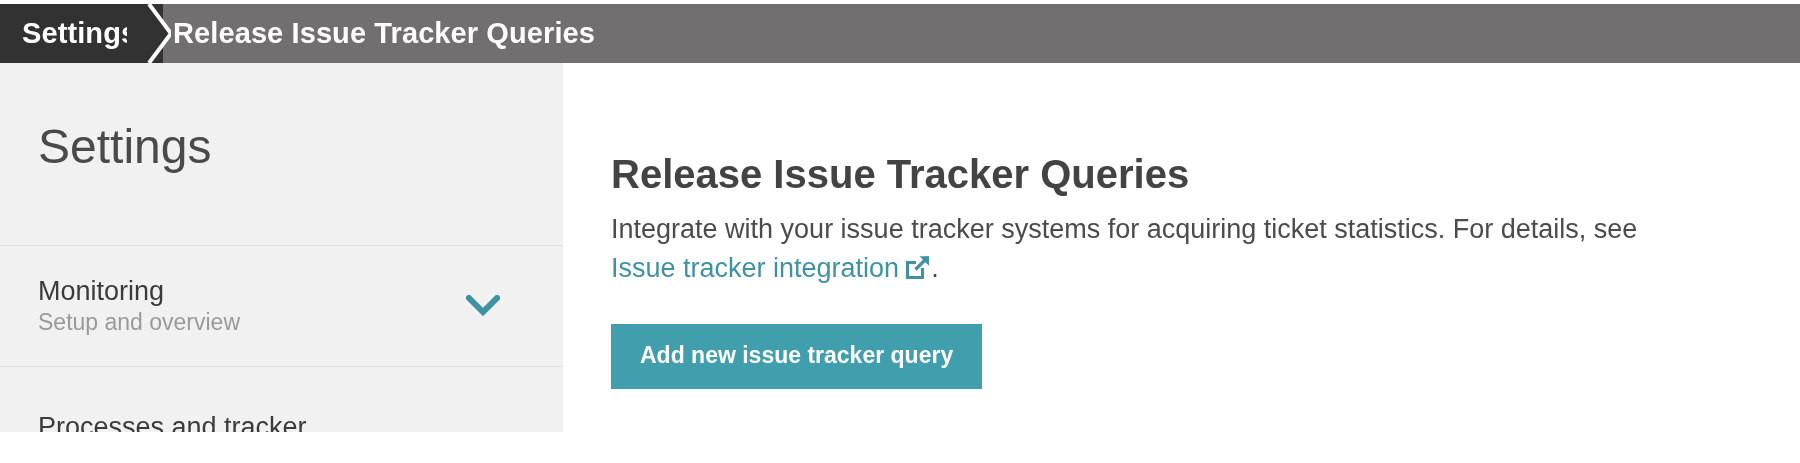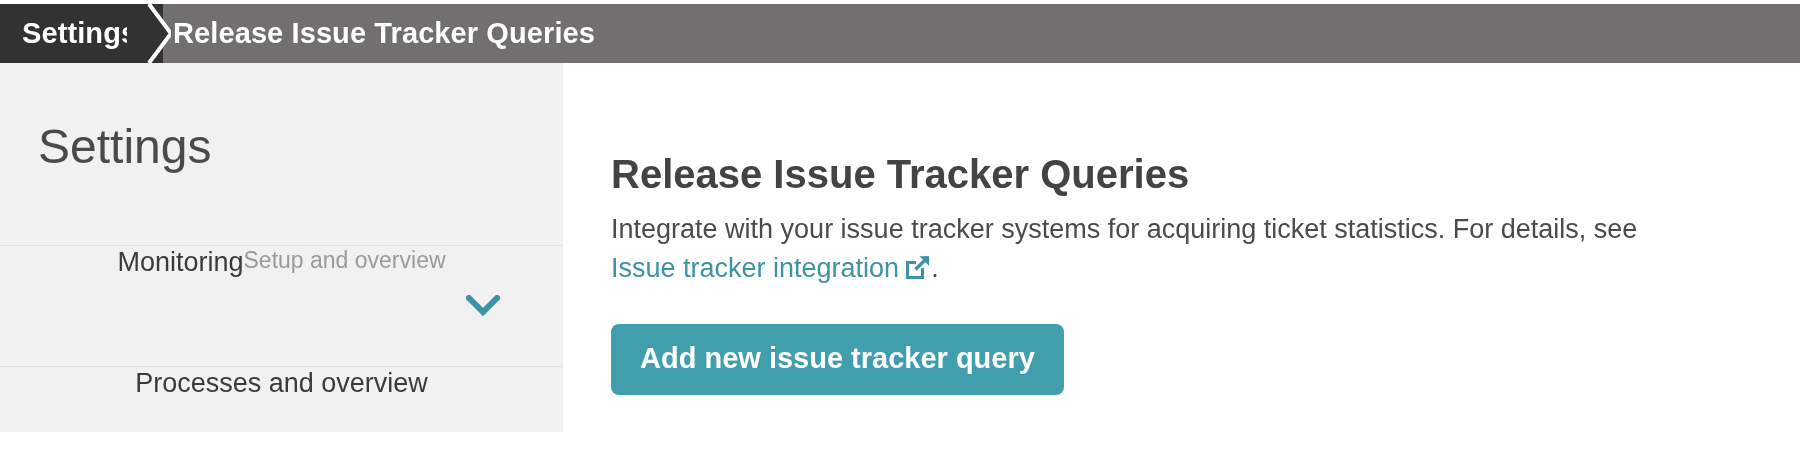--- a/index.html
+++ b/index.html
@@ -130,21 +130,21 @@
     box-sizing: border-box;
     padding: 0 38px;
   }
   .nav-item.item-monitoring { top: 183px; height: 120px; }
   .nav-item.item-processes  { top: 304px; height: 120px; }
 
   .nav-item-inner {
     position: relative;
     height: 100%;
     display: flex;
-    flex-direction: row;
+    flex-direction: column;
     justify-content: center;
   }
   .nav-title {
     font-size: 27px;
     color: #3b3b3b;
     line-height: 1.22;
     white-space: nowrap;
   }
   .nav-sub {
     font-size: 23px;
@@ -204,23 +204,23 @@
     margin-left: 6px;
   }
   .ext-icon svg { display: block; }
 
   .btn-primary {
     display: inline-block;
     margin-top: 36px;
     background: #409ead;
     color: #ffffff;
     border: none;
-    border-radius: 8px;
+    border-radius: 0;
     font-family: "Liberation Sans", sans-serif;
-    font-size: 29px;
+    font-size: 23px;
     font-weight: bold;
     line-height: 1;
     padding: 20px 29px 22px 29px;
     cursor: pointer;
     white-space: nowrap;
   }
 </style>
 </head>
 <body>
 
@@ -263,21 +263,21 @@
               <path d="M3,3 L17,17 L31,3" fill="none" stroke="#3d92a6" stroke-width="6" stroke-linecap="square" stroke-linejoin="miter"></path>
             </svg>
           </span>
         </div>
       </div>
 
       <div class="sidebar-divider d2"></div>
 
       <div class="nav-item item-processes">
         <div class="nav-item-inner">
-          <span class="nav-title">Processes and overview</span>
+          <span class="nav-title">Processes and tracker</span>
         </div>
       </div>
 
     </div>
 
     <div class="content-card">
 
       <h1 class="content-title">Release Issue Tracker Queries</h1>
 
       <p class="content-desc">

